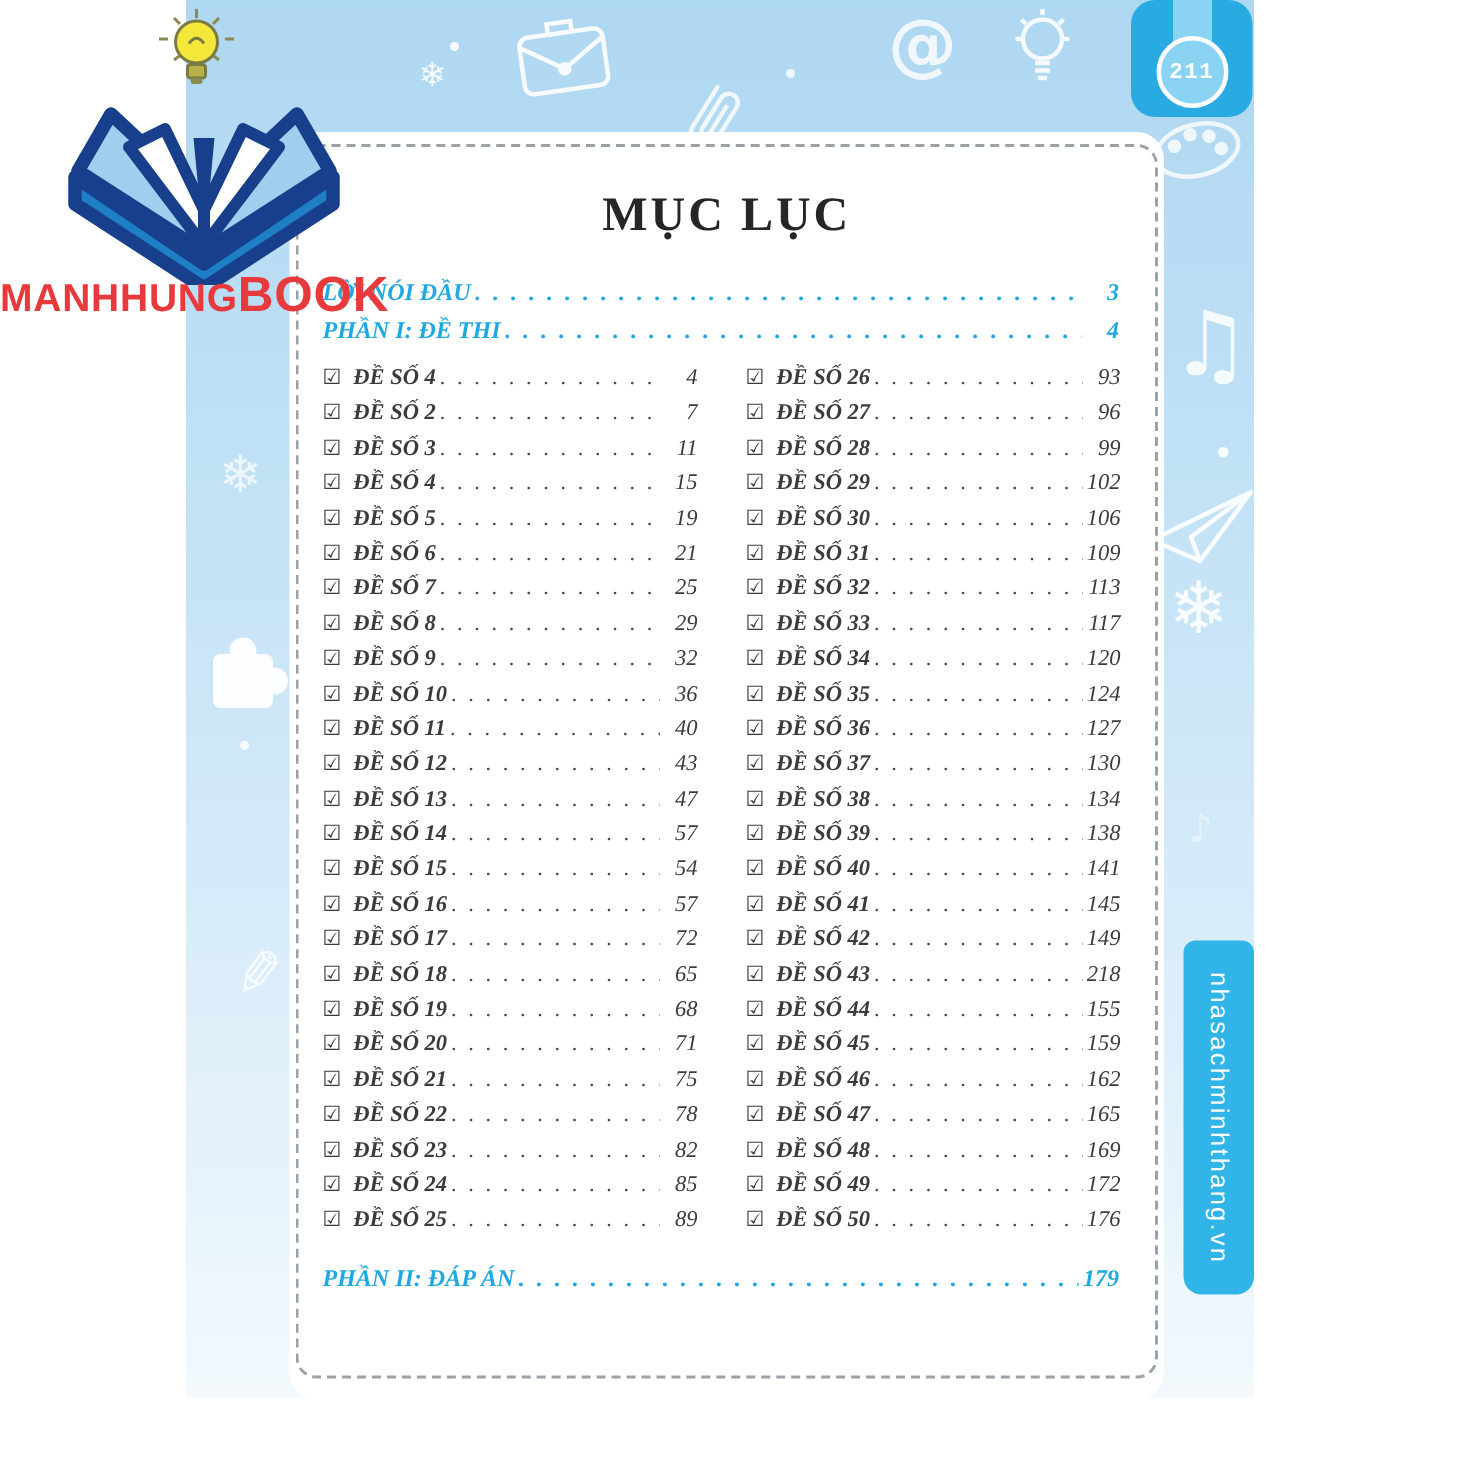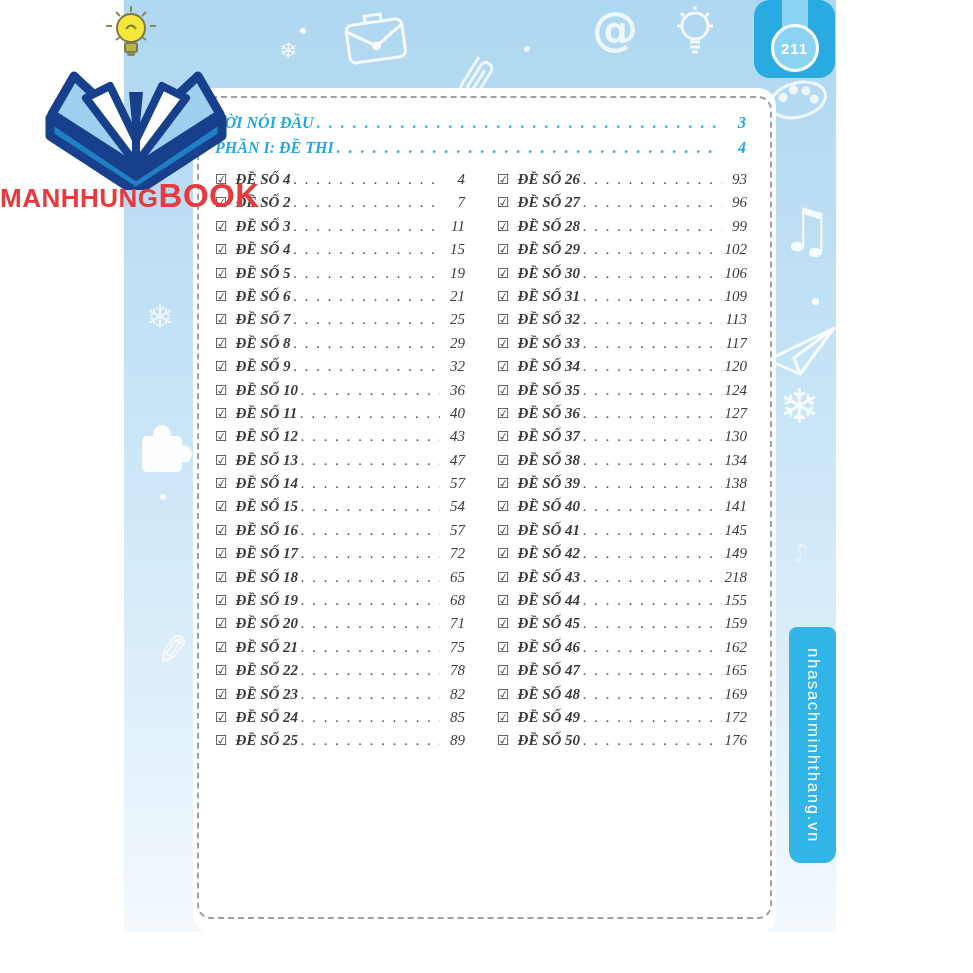--- a/index.html
+++ b/index.html
@@ -43,21 +43,21 @@
   .hdr-title{position:absolute;top:44px;right:227px;z-index:3;font-size:16px;color:#33333f;
              letter-spacing:.3px;}
 
   
   .badge{position:absolute;left:754px;top:0;width:81px;height:78px;background:#29abe2;
          border-radius:16px;z-index:4;}
   .badge .pin{position:absolute;left:50%;transform:translateX(-50%);top:0;width:26px;height:36px;
               background:#8bd3f3;border-radius:0 0 10px 10px;}
   .badge .ring{position:absolute;left:50%;transform:translateX(-50%);top:24px;width:42px;height:42px;
                background:#8bd3f3;border:3px solid #fff;border-radius:50%;display:flex;
-               align-items:center;justify-content:center;color:#fff;font-family:Liberation Sans, sans-serif;
+               align-items:center;justify-content:center;color:#fff;font-family:Liberation Mono, monospace;
                font-size:15px;font-weight:700;letter-spacing:1px;}
 
   
   .ribbon{position:absolute;left:789px;top:627px;width:47px;height:236px;background:#31b5e9;
           border-radius:8px 8px 12px 12px;z-index:4;display:flex;align-items:center;justify-content:center;}
   .ribbon span{writing-mode:vertical-rl;color:#fff;font-family:"Liberation Sans",sans-serif;
                font-size:17px;letter-spacing:1.5px;}
 
   
   .logo{position:absolute;left:0;top:0;z-index:5;}
@@ -129,20 +129,21 @@
       <span>211</span>
     </div>
   </div>
 
   <div class="ribbon">
     <span>nhasachminhthang.vn</span>
   </div>
 
   <div class="page">
     <div class="dashed"></div>
+    <h1 class="toc-title">MỤC LỤC</h1>
 
     <div class="toc-body">
 
       <div>
 
           <div class="row sec">
             <span class="lbl">LỜI NÓI ĐẦU</span>
             <span class="dots"></span>
             <span class="pg">3</span>
           </div>
@@ -504,20 +505,25 @@
 
             <div class="row">
               <span class="cb">☑</span>
               <span class="lbl">ĐỀ SỐ 50</span>
               <span class="dots"></span>
               <span class="pg">176</span>
             </div>
           </div>
       </div>
 
+      <div class="row sec back-sec">
+        <span class="lbl">PHẦN II: ĐÁP ÁN</span>
+        <span class="dots"></span>
+        <span class="pg">179</span>
+      </div>
 
     </div>
   </div>
 
   <div class="logo">
     <svg style="position:absolute;left:104px;top:4px;" width="54" height="64" viewBox="0 0 54 64">
       <g stroke="#8a8a50" stroke-width="2">
         <path d="M27,2 v6 M8,22 h-6 M52,22 h-6 M12,8 l4,4 M42,8 l-4,4 M12,36 l4,-3 M42,36 l-4,-3" fill="none"></path>
       </g>
       <circle cx="27" cy="24" r="14" fill="#f5e63a" stroke="#7a7a46" stroke-width="2"></circle>

